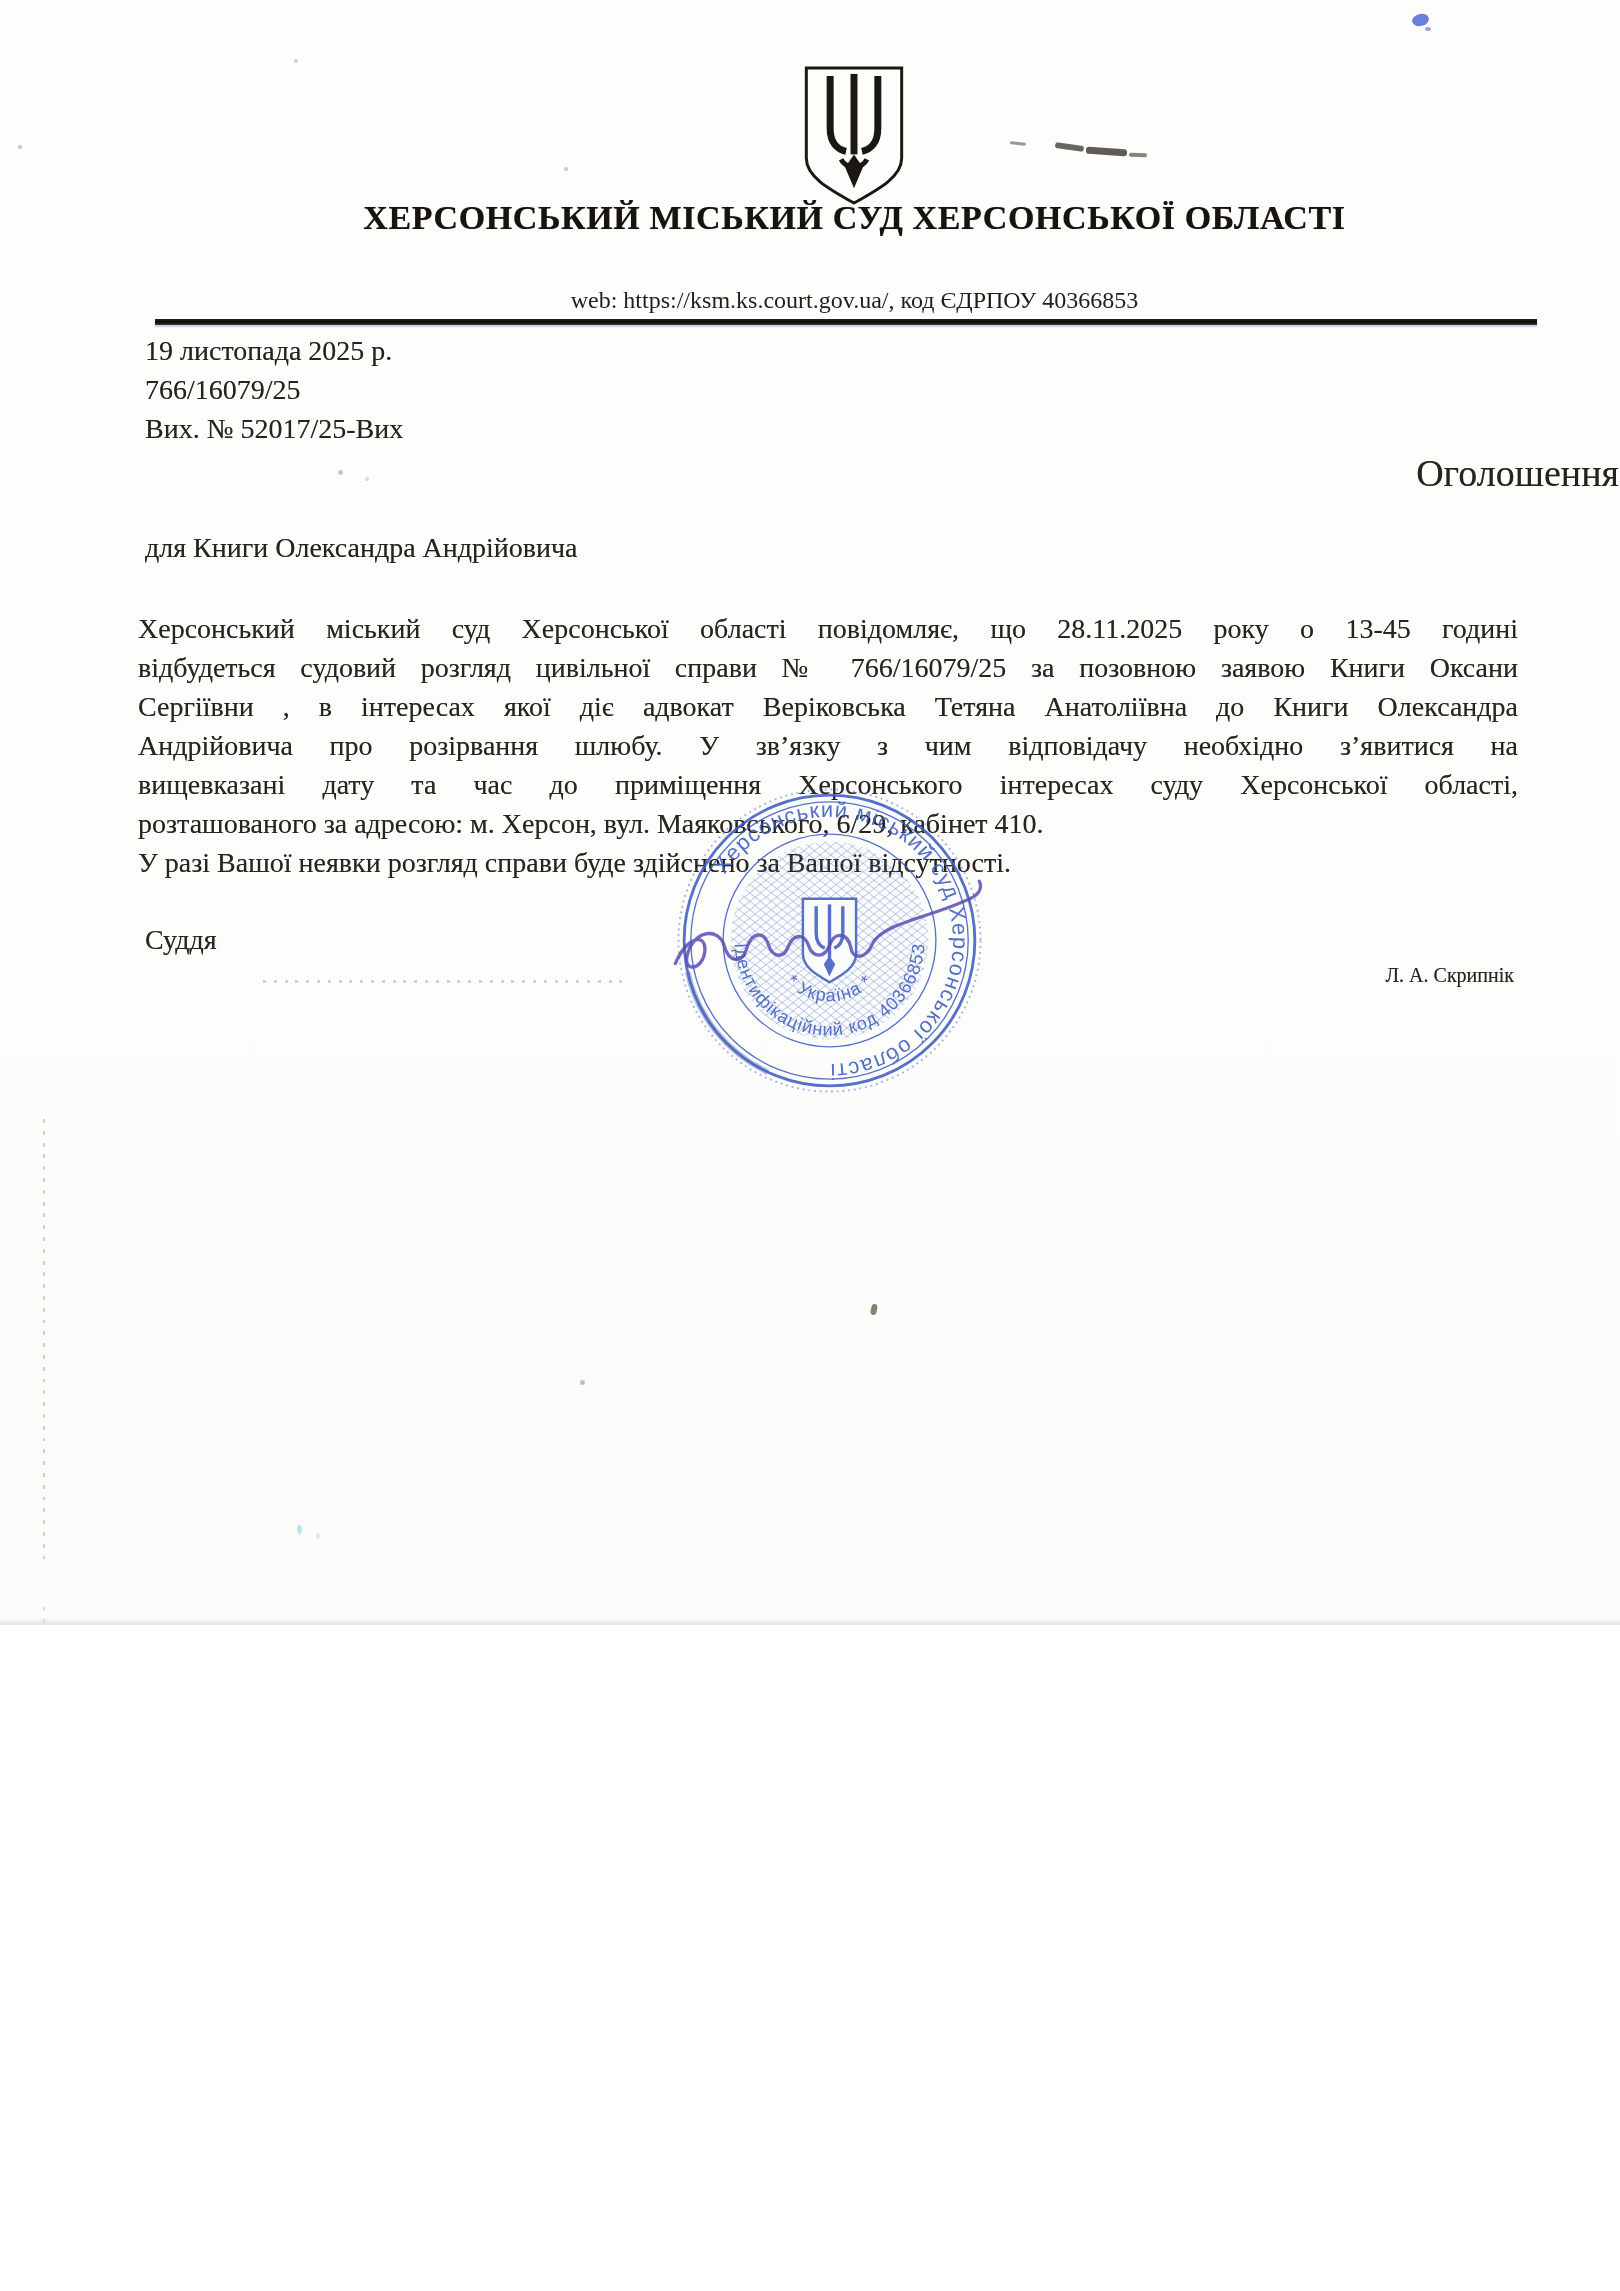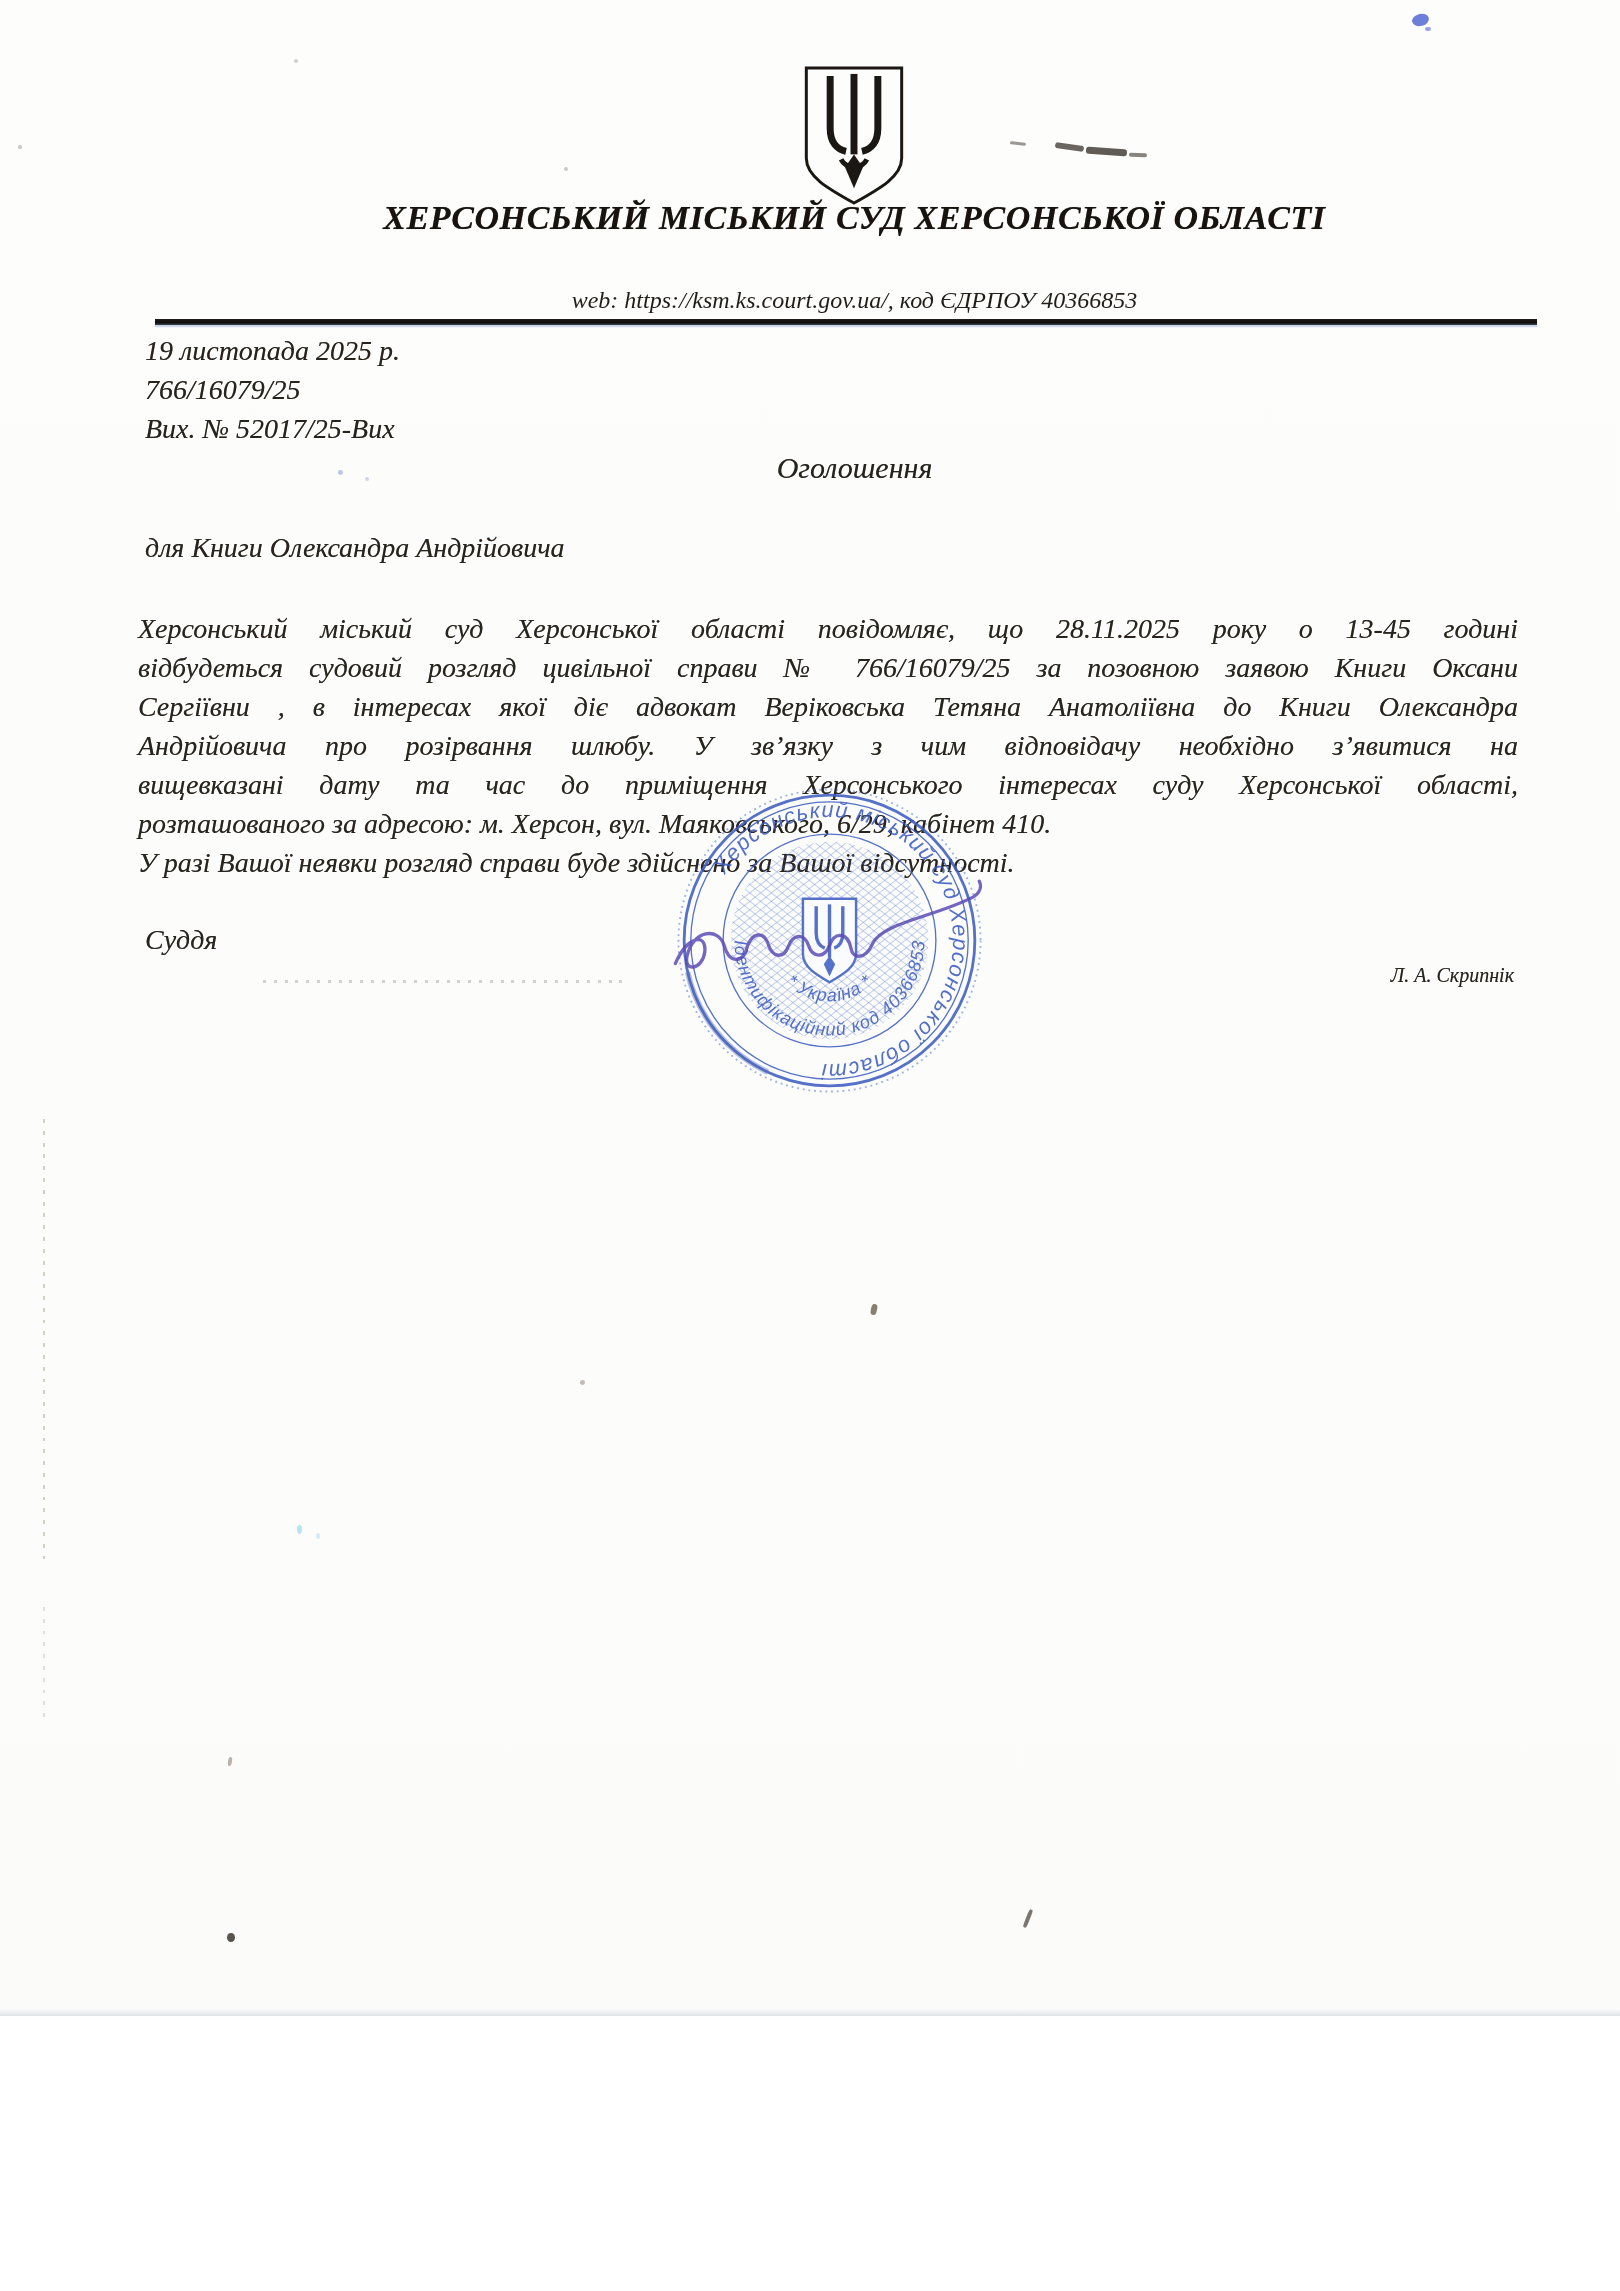--- a/index.html
+++ b/index.html
@@ -1,40 +1,39 @@
 <!DOCTYPE html>
 <html><head>
 <meta charset="utf-8">
 <style>
   html,body{margin:0;padding:0;background:#ffffff;}
   .sheet{
     position:relative;
-    width:1620px;height:2016px;
+    width:1620px;height:1625px;
     background:linear-gradient(180deg,#fdfdfc 0%,#fcfcfb 70%,#fbfbf9 100%);
     overflow:hidden;
     font-family:"Liberation Serif","DejaVu Serif",serif;
     color:#2b2823;
-    font-style:italic;
   }
   
   .emblem{position:absolute;left:799px;top:63px;width:110px;height:147px;}
   .hdr-center{position:absolute;left:90px;width:1529px;text-align:center;}
   .court-name{top:199px;font-size:34px;font-weight:bold;color:#17140f;letter-spacing:0.6px;
               text-shadow:0 0 0.7px rgba(25,20,15,.6);}
   .addr1{top:252px;font-size:24px;color:#211d18;}
   .addr2{top:287px;font-size:24px;color:#211d18;}
   .divider{position:absolute;left:155px;top:319px;width:1382px;height:5.9px;
            background:linear-gradient(180deg,#23201c 0%,#0e0c0a 55%,#3a3f4a 100%);
            box-shadow:0 2px 1px rgba(110,150,200,.35);}
   
   .meta{position:absolute;left:145px;top:331px;font-size:28px;line-height:39px;color:#27231d;
         text-shadow:0 0 0.6px rgba(40,35,30,.5);}
   
-  .doc-title{position:absolute;left:90px;width:1529px;top:451px;text-align:center;
-             font-size:30px;color:#26221c;text-shadow:0 0 0.6px rgba(40,35,30,.5);}
+  .doc-title{position:absolute;left:90px;width:1529px;top:451px;text-align:right;
+             font-size:38px;color:#26221c;text-shadow:0 0 0.6px rgba(40,35,30,.5);}
   .addressee{position:absolute;left:145px;top:532px;font-size:28px;color:#27231d;
              text-shadow:0 0 0.6px rgba(40,35,30,.5);}
   
   .body-text{position:absolute;left:138px;top:609px;width:1380px;font-size:28px;color:#28241e;
              text-shadow:0 0 0.6px rgba(40,35,30,.5);}
   .body-text .ln{height:39px;line-height:39px;overflow:visible;}
   .body-text .ln.j{text-align:justify;text-align-last:justify;}
   
   .judge-role{position:absolute;left:145px;top:924px;font-size:28px;color:#28241e;
               text-shadow:0 0 0.6px rgba(40,35,30,.5);}

